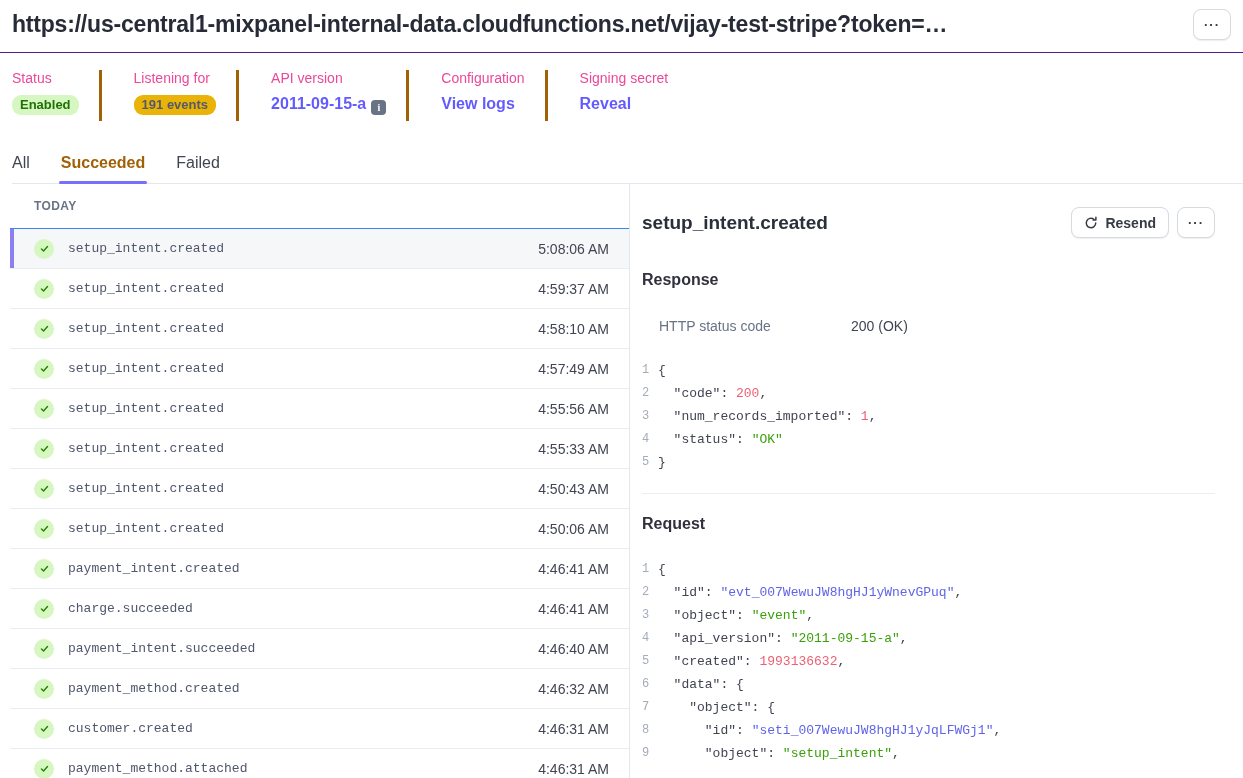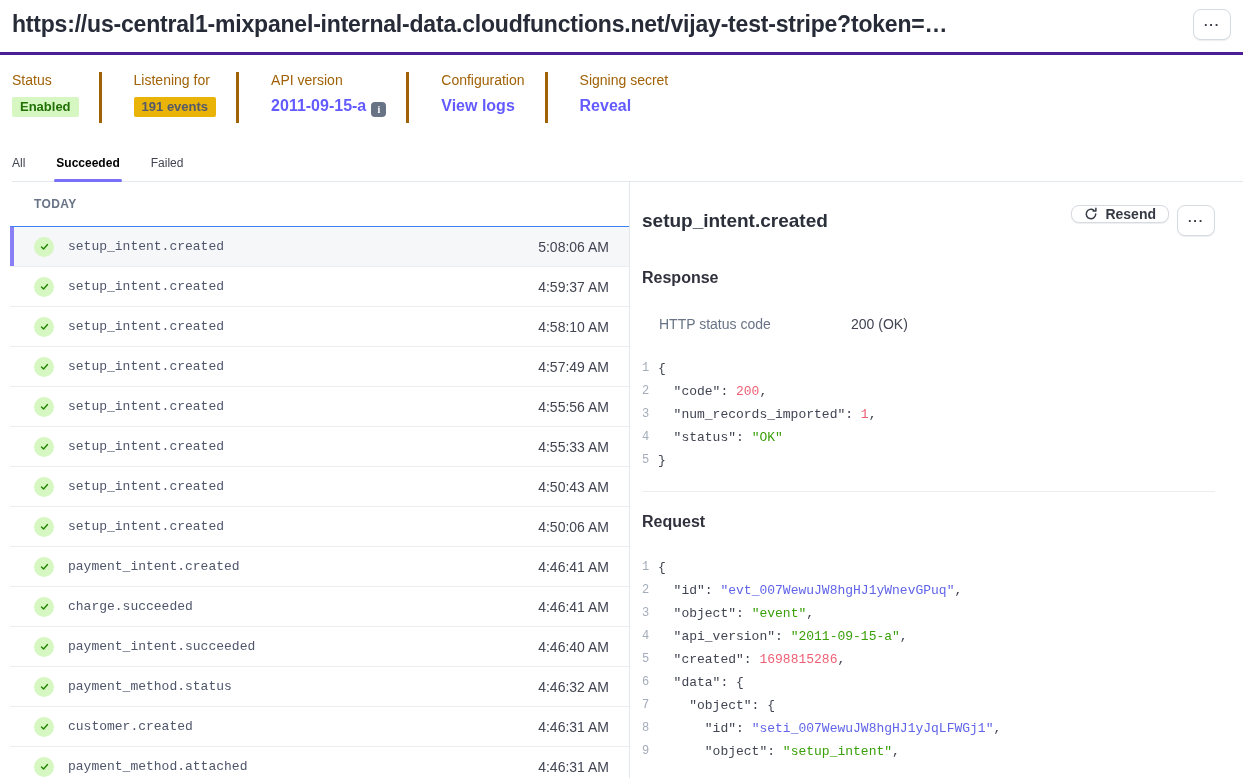--- a/index.html
+++ b/index.html
@@ -1,58 +1,58 @@
 <!DOCTYPE html>
 <html><head>
 <meta charset="utf-8">
 <style>
   * { margin:0; padding:0; box-sizing:border-box; }
   html,body { background:#fff; }
   body { width:1243px; height:778px; overflow:hidden; font-family:"Liberation Sans", sans-serif; color:#30313d; }
 
   
-  .header { display:flex; align-items:center; justify-content:space-between; padding:9px 12px 12px 12px; border-bottom:3px solid #4c1d95; }
+  .header { display:flex; align-items:center; justify-content:space-between; padding:9px 12px 12px 12px; border-bottom:1px solid #4c1d95; }
   .url-title { font-size:23px; font-weight:700; letter-spacing:-0.2px; color:#262b37; white-space:nowrap; overflow:hidden; text-overflow:ellipsis; max-width:1175px; }
   .icon-btn { min-width:38px; height:31px; background:#fff; border:1px solid #d5dbe1; border-radius:8px; box-shadow:0 1px 1px rgba(0,0,0,.07); display:flex; align-items:center; justify-content:center; font-size:13px; font-weight:700; color:#353a44; letter-spacing:1px; cursor:pointer; }
 
   
   .meta { display:flex; padding-top:17px; margin-left:12px; }
   .meta-col { padding:0 20px 6px 0; }
   .meta-col + .meta-col { border-left:3px solid #a16207; padding-left:32px; }
-  .meta-label { font-size:14px; color:#a16207; margin-bottom:9px; }
-  .badge { display:inline-block; font-size:13px; font-weight:600; padding:2px 8px 3px; border-radius:2px; }
+  .meta-label { font-size:14px; color:#ec4899; margin-bottom:9px; }
+  .badge { display:inline-block; font-size:13px; font-weight:600; padding:2px 8px 3px; border-radius:9px; }
   .badge-green { background:#d7f7c2; color:#217005; }
   .badge-gray { background:#eab308; color:#545a69; font-weight:600; }
   .meta-link { font-size:16px; font-weight:600; color:#635bff; cursor:pointer; }
   .info-chip { display:inline-flex; align-items:center; justify-content:center; width:15px; height:15px; margin-left:5px; background:#687385; color:#fff; border-radius:4px; font-size:10px; font-weight:700; font-family:"Liberation Serif", serif; vertical-align:-2px; }
 
   
   .tabs { display:flex; gap:31px; margin:33px 0 0 12px; border-bottom:1px solid #e3e8ee; width:1231px; }
-  .tab { font-size:12px; color:#414552; padding-bottom:11px; position:relative; cursor:pointer; }
-  .tab.active { color:#000000; font-weight:600; }
+  .tab { font-size:16px; color:#414552; padding-bottom:11px; position:relative; cursor:pointer; }
+  .tab.active { color:#a16207; font-weight:600; }
   .tab.active::after { content:""; position:absolute; left:-2px; right:-2px; bottom:-1px; height:3px; border-radius:2px; background:#7a70f8; }
 
   
   .main { display:flex; height:604px; }
   .list-pane { width:630px; border-right:1px solid #e3e8ee; overflow:hidden; }
   .list-inner { margin-left:10px; }
   .group-label { padding:15px 0 15px 24px; font-size:12px; font-weight:600; letter-spacing:.4px; color:#687385; border-bottom:1px solid #3b82f6; }
   .row { height:40px; display:flex; align-items:center; padding:0 20px 0 24px; border-bottom:1px solid #ebeef1; position:relative; cursor:pointer; }
   .row.selected { background:#f6f7f9; }
   .row.selected::before { content:""; position:absolute; left:0; top:0; bottom:0; width:4px; background:#8a7ff5; }
   .check-chip { width:20px; height:20px; border-radius:50%; background:#d7f7c2; display:flex; align-items:center; justify-content:center; flex:none; }
   .row-event { margin-left:14px; font-family:"Liberation Mono","DejaVu Sans Mono",monospace; font-size:13px; color:#4f566b; }
   .row-time { margin-left:auto; font-size:14px; color:#414552; }
 
   
   .detail-pane { flex:1; padding:23px 28px 0 12px; }
   .detail-header { display:flex; align-items:center; justify-content:space-between; }
   .detail-title { font-size:19px; font-weight:700; color:#2a2f3a; }
   .detail-actions { display:flex; gap:8px; }
-  .btn { height:18px; display:flex; align-items:center; gap:7px; padding:0 12px; background:#fff; border:1px solid #d5dbe1; border-radius:8px; box-shadow:0 1px 1px rgba(0,0,0,.07); font-size:14px; font-weight:600; color:#353a44; cursor:pointer; }
+  .btn { height:31px; display:flex; align-items:center; gap:7px; padding:0 12px; background:#fff; border:1px solid #d5dbe1; border-radius:8px; box-shadow:0 1px 1px rgba(0,0,0,.07); font-size:14px; font-weight:600; color:#353a44; cursor:pointer; }
   .section-heading { margin-top:33px; font-size:16px; font-weight:700; color:#30313d; }
   .kv-row { display:flex; margin-top:29px; font-size:14px;gap:28px; }
   .kv-label { width:181px; padding-left:17px; color:#687385; }
   .kv-value { color:#414552; }
   .code-block { margin-top:25px; }
   .code-line { display:flex; line-height:23px; }
   .ln { width:13px; flex:none; font-family:"Liberation Mono","DejaVu Sans Mono",monospace; font-size:12px; color:#a3acba; }
   .code { margin-left:3px; font-family:"Liberation Mono","DejaVu Sans Mono",monospace; font-size:13px; color:#414552; white-space:pre; }
   .tok-p { color:#414552; }
   .tok-n { color:#ed5f74; }
@@ -214,21 +214,21 @@
     <span class="row-event">payment_intent.succeeded</span>
     <span class="row-time">4:46:40 AM</span>
   </div>
 
   <div class="row">
     <span class="check-chip">
       <svg width="11" height="11" viewBox="0 0 16 16">
         <path d="M3.6 8.6l3 3 5.8-6.6" fill="none" stroke="#228403" stroke-width="2" stroke-linecap="round" stroke-linejoin="round"></path>
       </svg>
     </span>
-    <span class="row-event">payment_method.status</span>
+    <span class="row-event">payment_method.created</span>
     <span class="row-time">4:46:32 AM</span>
   </div>
 
   <div class="row">
     <span class="check-chip">
       <svg width="11" height="11" viewBox="0 0 16 16">
         <path d="M3.6 8.6l3 3 5.8-6.6" fill="none" stroke="#228403" stroke-width="2" stroke-linecap="round" stroke-linejoin="round"></path>
       </svg>
     </span>
     <span class="row-event">customer.created</span>
@@ -313,21 +313,21 @@
         <div class="code-line">
           <span class="ln">3</span>
           <span class="code"><span class="tok-p">  "object": </span><span class="tok-s">"event"</span><span class="tok-p">,</span></span>
         </div>
         <div class="code-line">
           <span class="ln">4</span>
           <span class="code"><span class="tok-p">  "api_version": </span><span class="tok-s">"2011-09-15-a"</span><span class="tok-p">,</span></span>
         </div>
         <div class="code-line">
           <span class="ln">5</span>
-          <span class="code"><span class="tok-p">  "created": </span><span class="tok-n">1698815286</span><span class="tok-p">,</span></span>
+          <span class="code"><span class="tok-p">  "created": </span><span class="tok-n">1993136632</span><span class="tok-p">,</span></span>
         </div>
         <div class="code-line">
           <span class="ln">6</span>
           <span class="code"><span class="tok-p">  "data": {</span></span>
         </div>
         <div class="code-line">
           <span class="ln">7</span>
           <span class="code"><span class="tok-p">    "object": {</span></span>
         </div>
         <div class="code-line">

